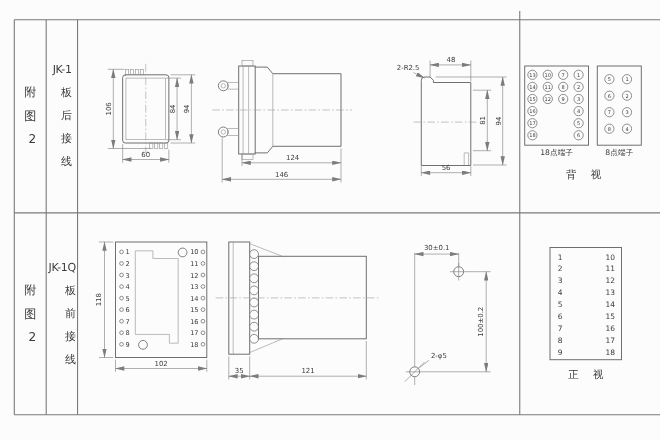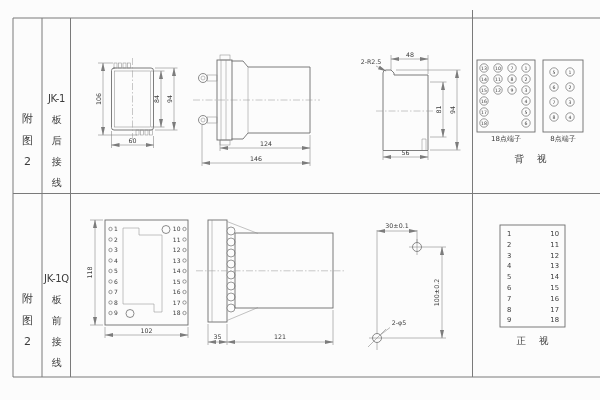--- a/index.html
+++ b/index.html
@@ -1,20 +1,20 @@
 <!DOCTYPE html>
 <html><head>
 <meta charset="utf-8">
 <style>
   html,body{margin:0;padding:0;background:#e8e8e8;}
   .stage{position:relative;width:600px;height:400px;background:#fcfcfc;overflow:hidden;
          font-family:"DejaVu Sans","Liberation Sans",sans-serif;}
   .stage svg{position:absolute;left:0;top:0;}
   .vlabel{position:absolute;display:flex;align-items:center;justify-content:center;
-          text-align:center;white-space:pre-line;color:#3b3b3b;line-height:1.95;margin-top:35px;}
+          text-align:right;white-space:pre-line;color:#3b3b3b;line-height:1.95;}
   .fig{font-size:11px;}
   .ttl{font-size:10px;letter-spacing:-0.3px;line-height:2.1;}
   
   .ln{stroke:#6e6e6e;stroke-width:0.9;fill:none;stroke-linecap:square;}
   .tn{stroke:#8f8f8f;stroke-width:0.55;fill:none;}
   .cl{stroke:#9c9c9c;stroke-width:0.55;fill:none;stroke-dasharray:7 2 1.5 2;}
   .dim{stroke:#7c7c7c;stroke-width:0.55;fill:none;}
   .frame{stroke:#7a7a7a;stroke-width:1;fill:none;}
   text{fill:#3b3b3b;}
   .dt{font-size:6.3px;}

